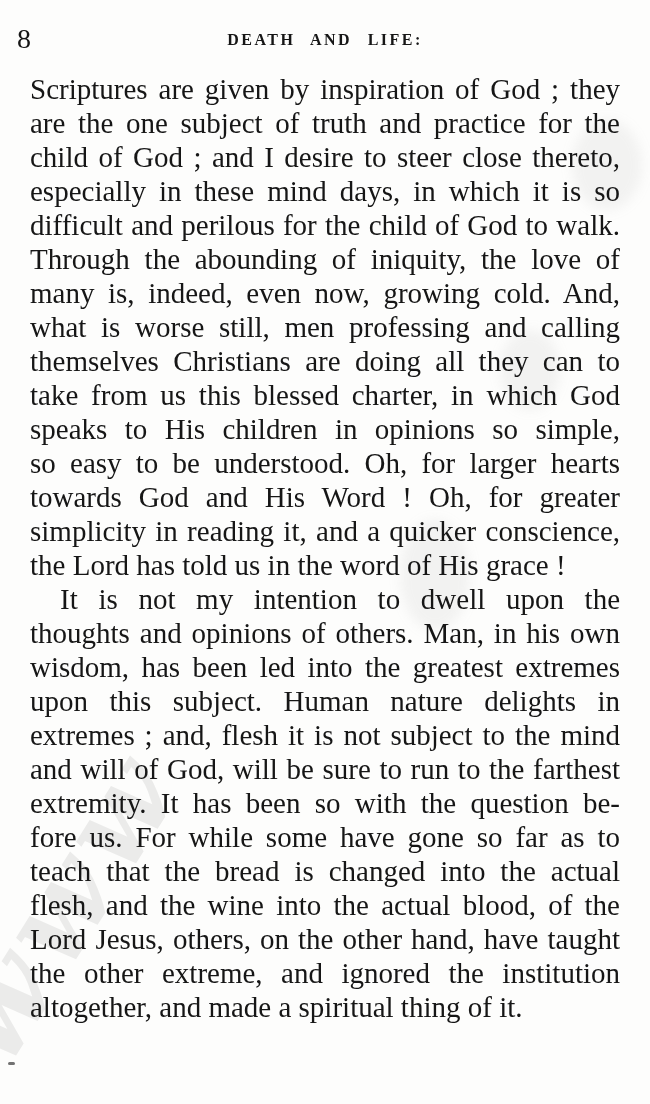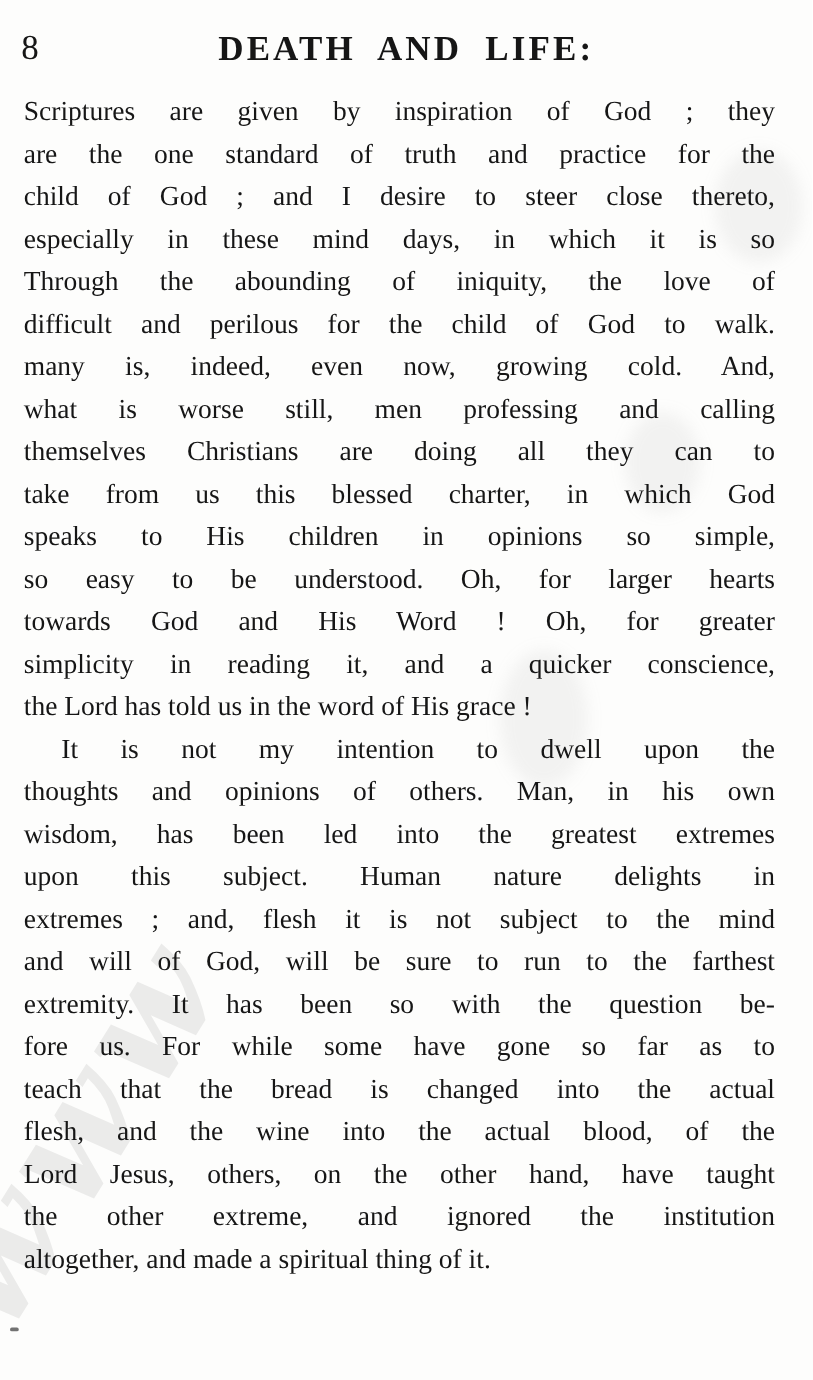--- a/index.html
+++ b/index.html
@@ -65,34 +65,34 @@
     left: 17px;
     top: 0;
     font-size: 28px;
     line-height: 30px;
   }
   .running-header {
     position: absolute;
     left: 50%;
     transform: translateX(-50%);
     top: 4px;
-    font-size: 28px;
+    font-size: 16px;
     line-height: 24px;
     font-weight: bold;
     letter-spacing: 2.5px;
     word-spacing: 9px;
     white-space: nowrap;
   }
 
   .body-text {
     position: absolute;
     top: 72px;
-    left: 19px;
+    left: 30px;
     right: 30px;
-    font-size: 22px;
+    font-size: 29px;
   }
   .paragraph { margin: 0; }
   .line {
     height: 34px;
     line-height: 34px;
     text-align: justify;
     text-align-last: justify;
     white-space: normal;
     overflow: visible;
   }
@@ -112,25 +112,25 @@
   <div class="scan-speck"></div>
 
   <div class="page-header">
     <span class="page-number">8</span>
     <span class="running-header">DEATH AND LIFE:</span>
   </div>
 
   <div class="body-text">
       <div class="paragraph">
         <div class="line">Scriptures are given by inspiration of God ; they</div>
-        <div class="line">are the one standard of truth and practice for the</div>
+        <div class="line">are the one subject of truth and practice for the</div>
         <div class="line">child of God ; and I desire to steer close thereto,</div>
         <div class="line">especially in these mind days, in which it is so</div>
+        <div class="line">difficult and perilous for the child of God to walk.</div>
         <div class="line">Through the abounding of iniquity, the love of</div>
-        <div class="line">difficult and perilous for the child of God to walk.</div>
         <div class="line">many is, indeed, even now, growing cold.  And,</div>
         <div class="line">what is worse still, men professing and calling</div>
         <div class="line">themselves Christians are doing all they can to</div>
         <div class="line">take from us this blessed charter, in which God</div>
         <div class="line">speaks to His children in opinions so simple,</div>
         <div class="line">so easy to be understood.  Oh, for larger hearts</div>
         <div class="line">towards God and His Word !  Oh, for greater</div>
         <div class="line">simplicity in reading it, and a quicker conscience,</div>
         <div class="line last">the Lord has told us in the word of His grace !</div>
       </div>

